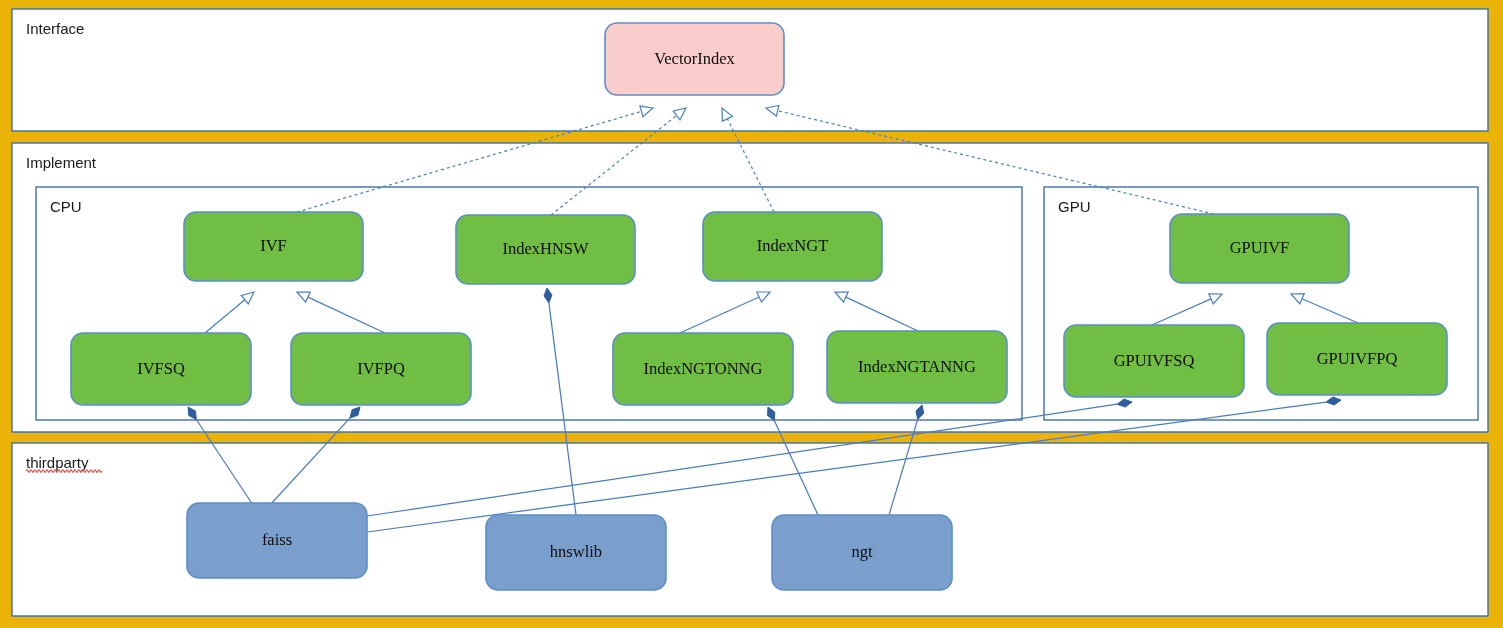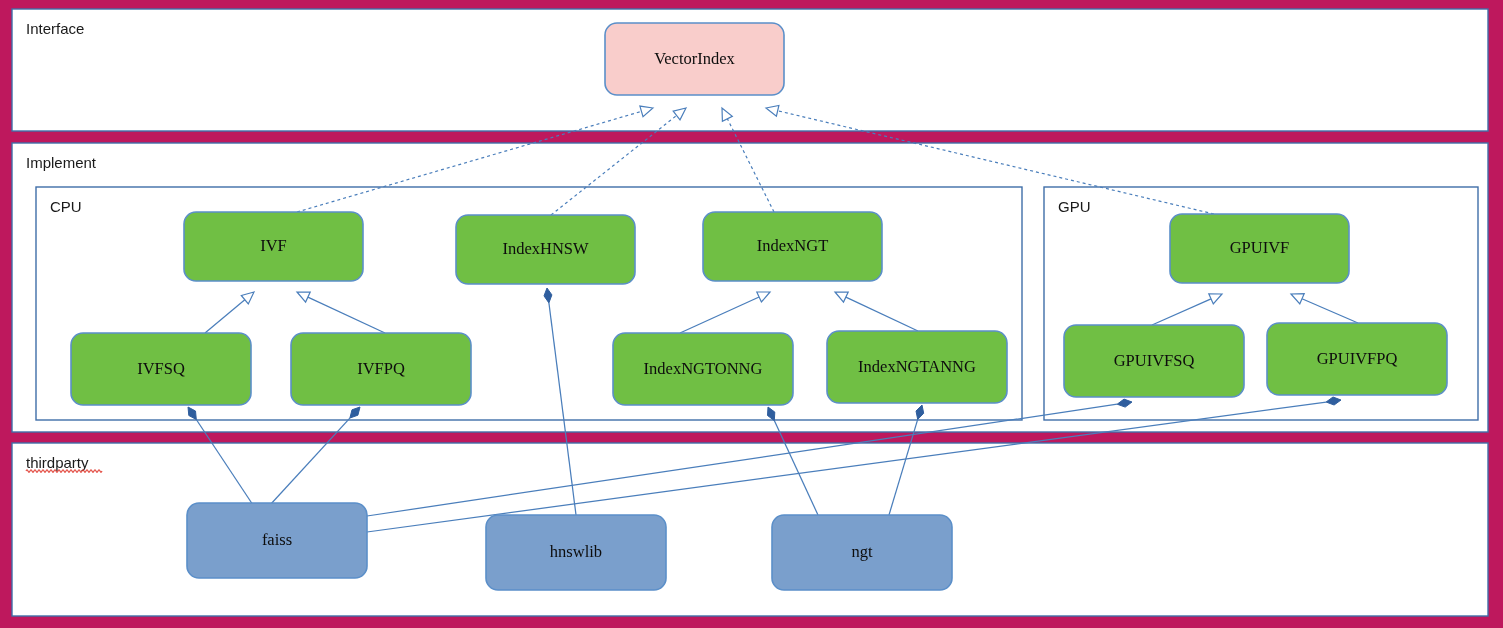--- a/index.html
+++ b/index.html
@@ -7,21 +7,21 @@
     padding: 0;
     background: #ffffff;
   }
   body {
     font-family: "Liberation Sans", sans-serif;
   }
   #canvas {
     position: relative;
     width: 1503px;
     height: 628px;
-    background: #be185d;
+    background: #eab308;
     overflow: hidden;
   }
   svg.diagram {
     display: block;
     width: 1503px;
     height: 628px;
   }
   .grp-rect {
     fill: #ffffff;
     stroke: #3f6EA8;

